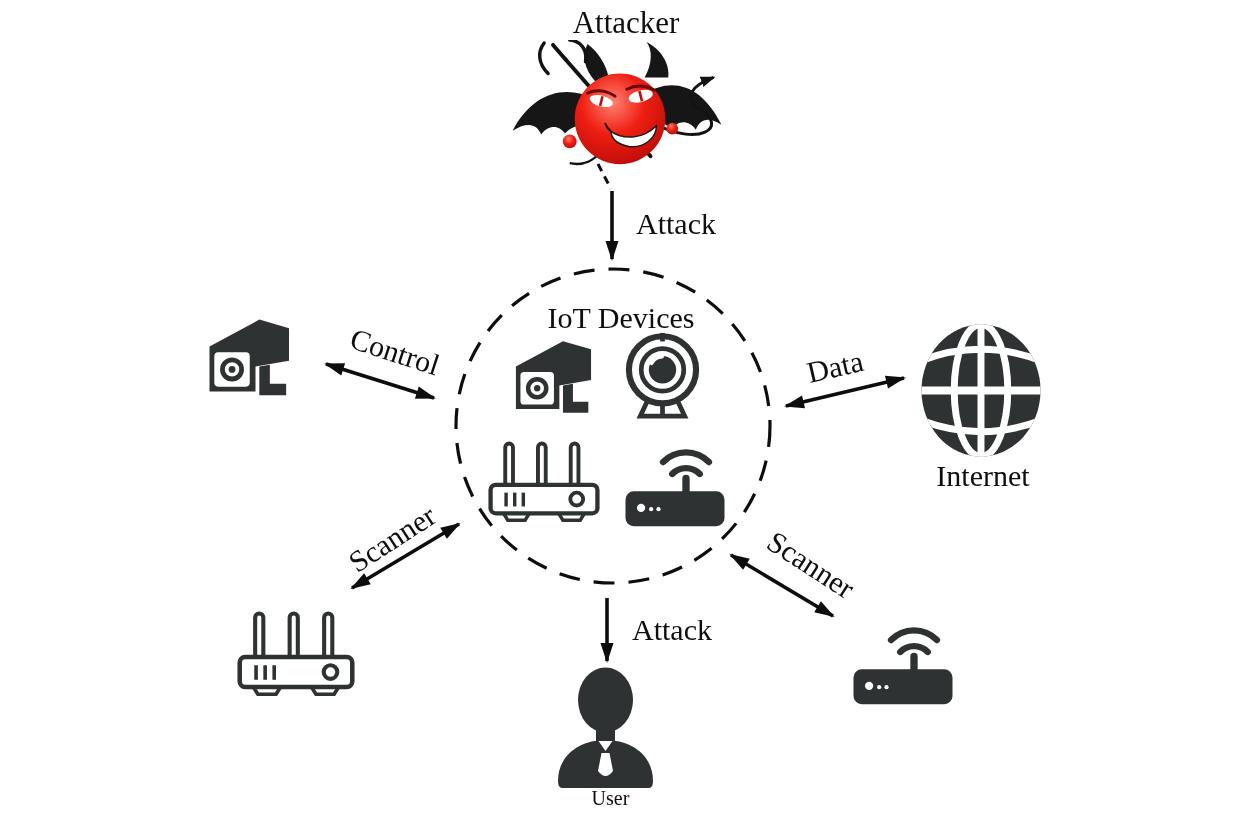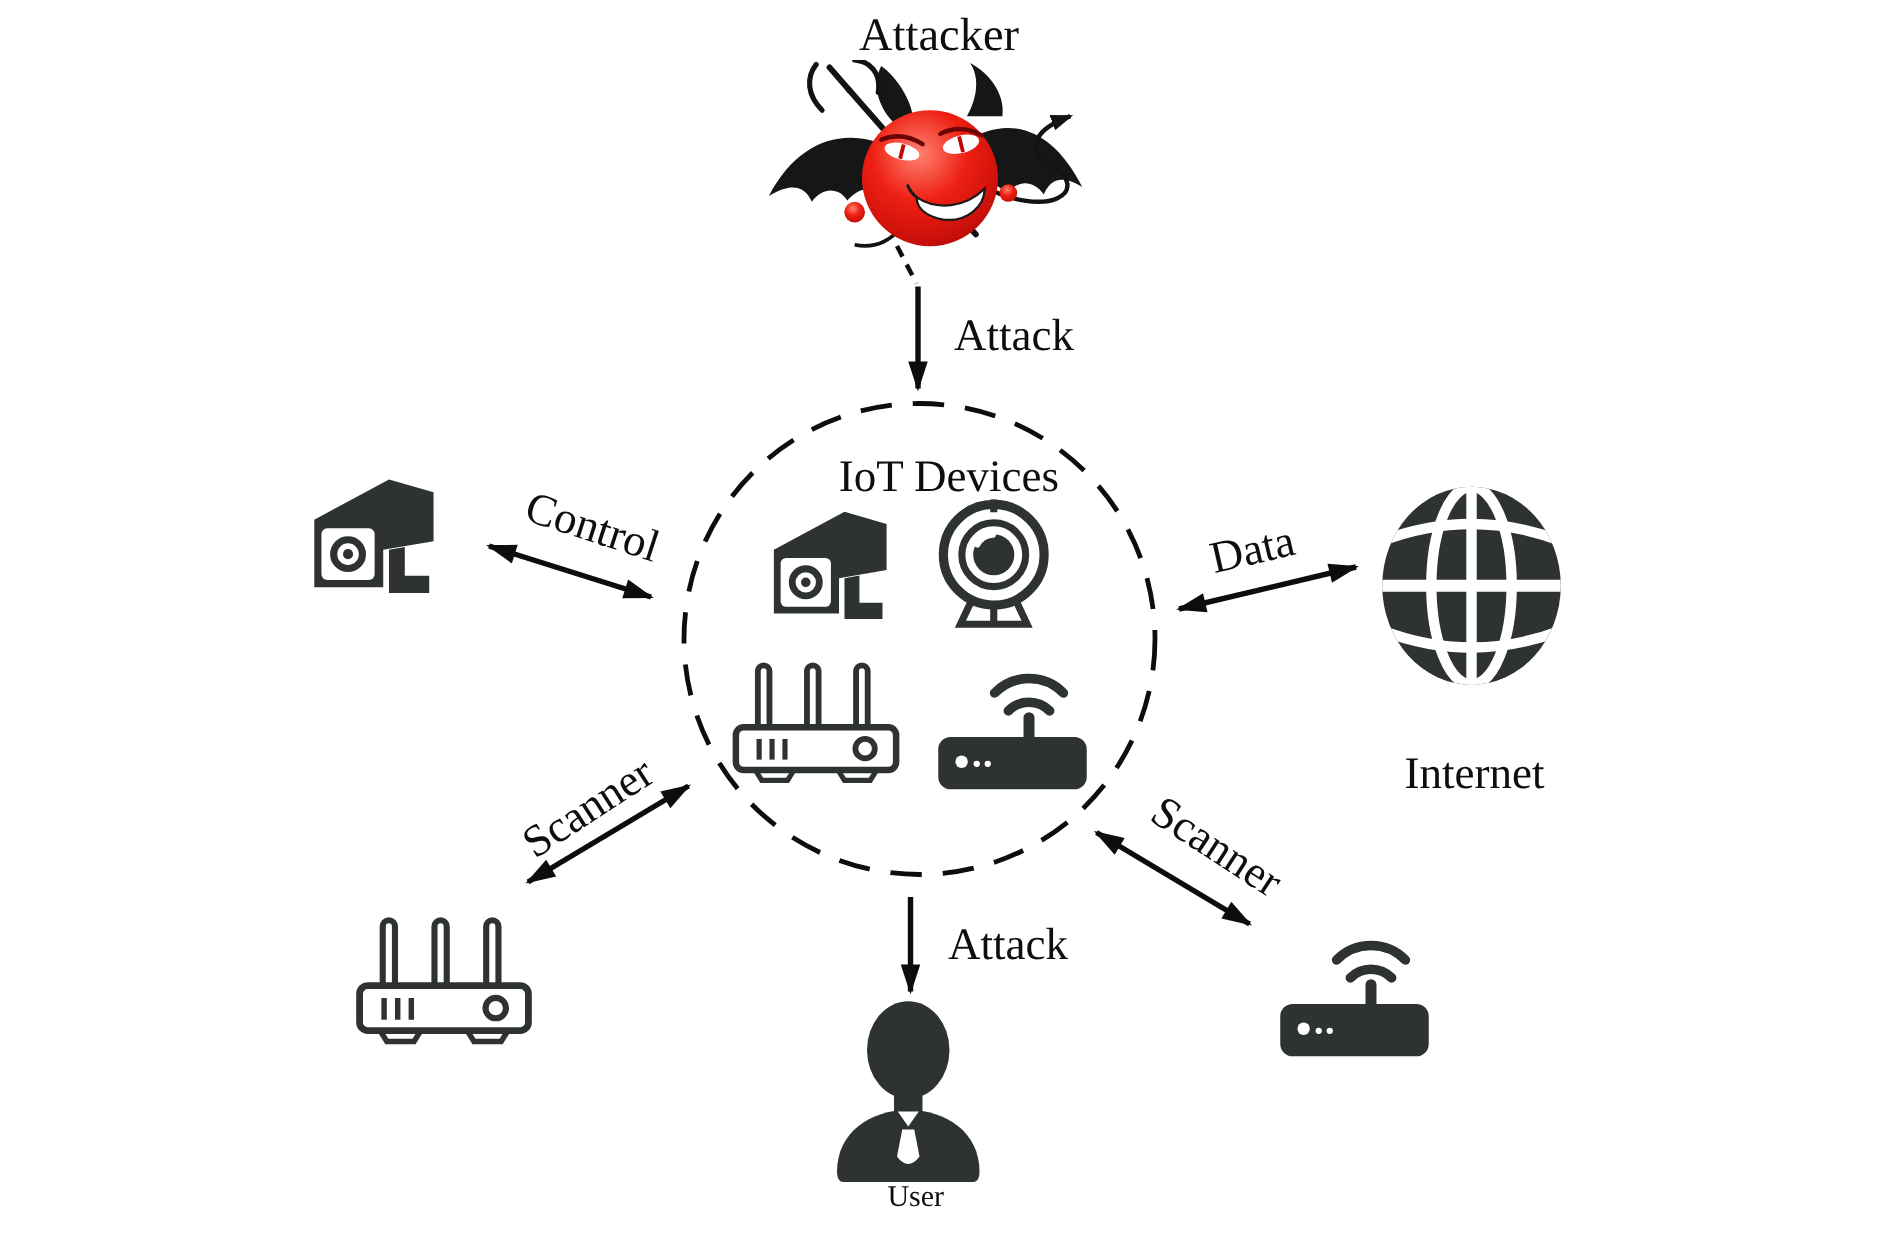--- a/index.html
+++ b/index.html
@@ -140,21 +140,21 @@
       </g>
       <path d="M82 54 Q96 48 110 57" fill="none" stroke="#6b0505" stroke-width="3" stroke-linecap="round"></path>
       <path d="M122 50 Q136 43 150 51" fill="none" stroke="#6b0505" stroke-width="3" stroke-linecap="round"></path>
       <path d="M106 93 C120 102 139 100 152 87 C152 99 140 110 124 108 C112 106 106 100 106 93 Z" fill="#fff" stroke="#1a1a1a" stroke-width="1.5"></path>
       <path d="M106 93 Q102 90 100 85" fill="none" stroke="#1a1a1a" stroke-width="2" stroke-linecap="round"></path>
     </svg>
   </div>
 
   <div class="lbl" style="left:636px;top:207px;">Attack</div>
 
-  <div class="lbl center" style="left:536px;top:301px;width:170px;text-align:right;">IoT Devices</div>
+  <div class="lbl center" style="left:536px;top:301px;width:170px;">IoT Devices</div>
 
   <div class="icon" style="left:498px;top:333px;width:101px;height:86px;">
     <svg viewBox="0 0 100 95">
         <use href="#sym-cctv"></use>
       </svg>
   </div>
 
   <div class="icon" style="left:621px;top:332px;width:83px;height:87px;">
     <svg viewBox="0 0 85 92">
         <use href="#sym-webcam"></use>
@@ -194,21 +194,21 @@
       <g clip-path="url(#globeClip)" class="sw" stroke-width="7">
         <line x1="62.5" y1="0" x2="62.5" y2="138"></line>
         <ellipse cx="62.5" cy="69" rx="27" ry="66.5"></ellipse>
         <line x1="0" y1="69" x2="125" y2="69" stroke-width="8"></line>
         <path d="M2 39 Q62.5 16 123 39"></path>
         <path d="M2 99 Q62.5 122 123 99"></path>
       </g>
     </svg>
   </div>
 
-  <div class="lbl center" style="left:918px;top:459px;width:130px;margin-top:40px;">Internet</div>
+  <div class="lbl center" style="left:918px;top:459px;width:130px;">Internet</div>
 
   <div class="lbl center" style="left:322px;top:522px;width:140px;transform:rotate(-33deg);">Scanner</div>
 
   <div class="icon" style="left:237px;top:609px;width:118px;height:88px;">
     <svg viewBox="0 0 130 95">
         <use href="#sym-router"></use>
       </svg>
   </div>
 
   <div class="lbl center" style="left:741px;top:548px;width:140px;transform:rotate(33deg);">Scanner</div>

